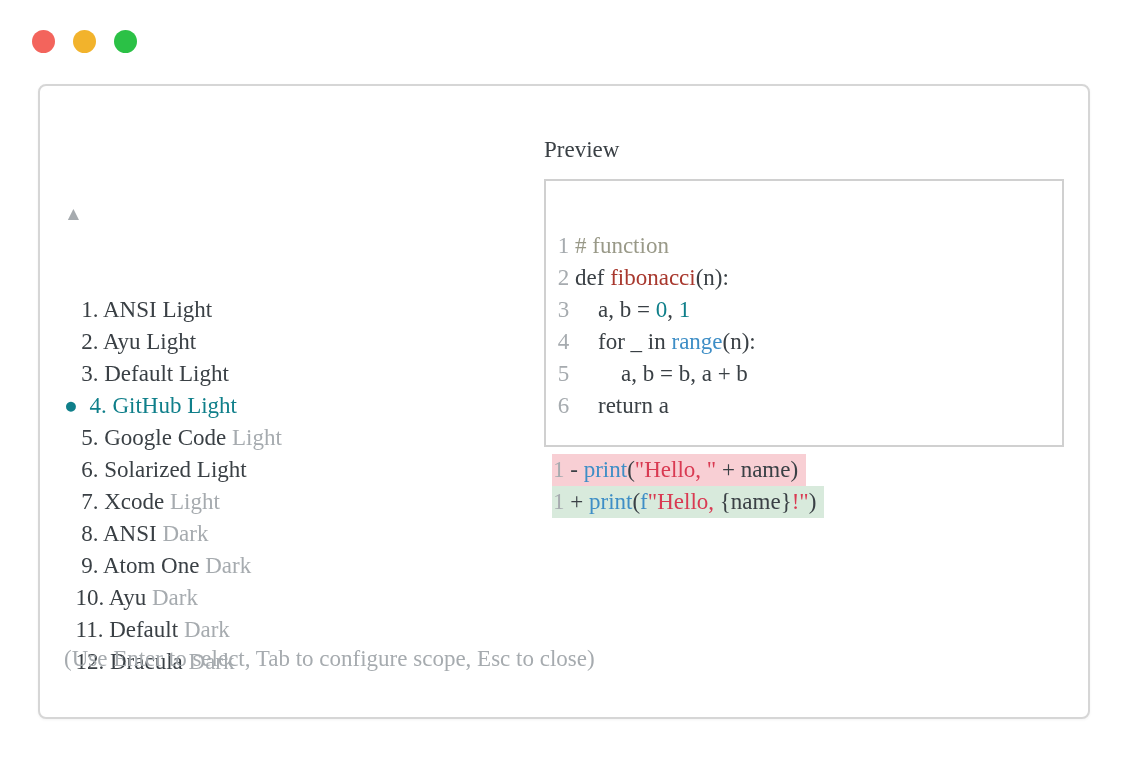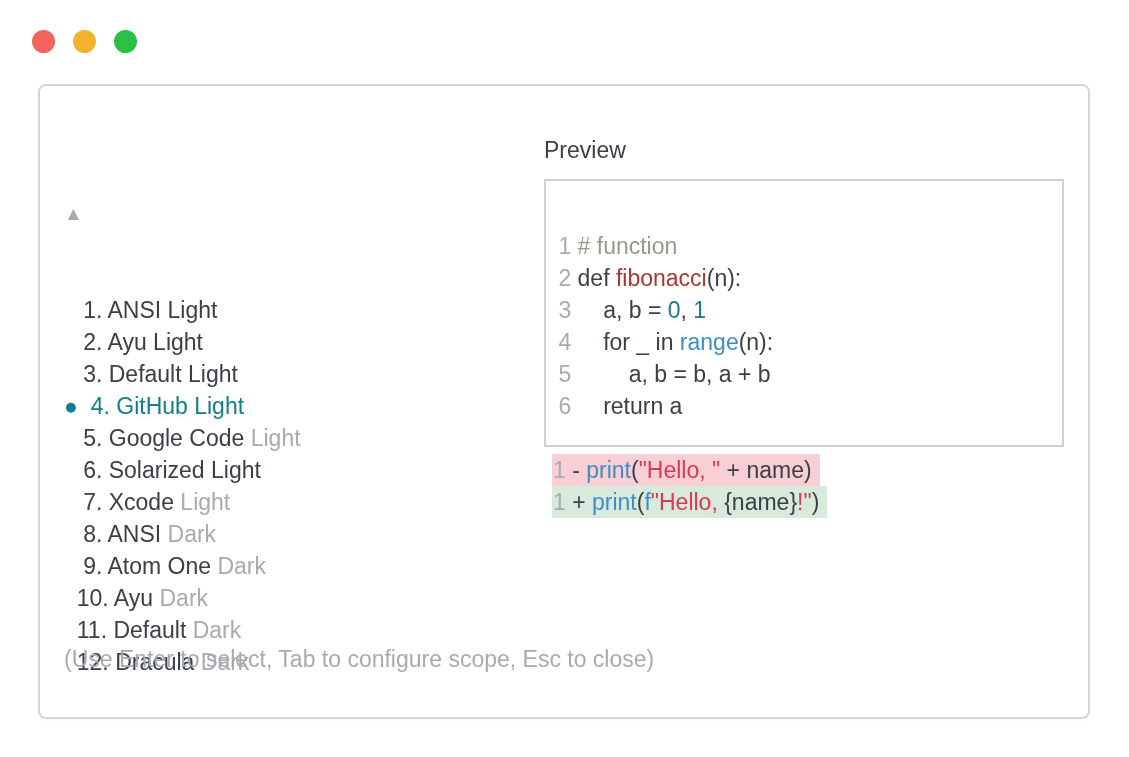--- a/index.html
+++ b/index.html
@@ -1,18 +1,18 @@
 <!DOCTYPE html>
 <html><head>
 <meta charset="utf-8">
 <style>
   html,body{margin:0;padding:0;background:#ffffff;}
   body{width:1129px;height:757px;position:relative;overflow:hidden;
        font-family:"DejaVu Sans Mono","Liberation Mono",monospace;}
-  .mono{font-family:Liberation Sans, sans-serif;
+  .mono{font-family:Liberation Serif, serif;
         font-size:23px;line-height:32px;white-space:pre;}
   
   .traffic{position:absolute;top:30px;left:32px;display:flex;gap:18px;}
   .light{width:23px;height:23px;border-radius:50%;display:inline-block;}
   
   .window{position:absolute;left:38px;top:84px;width:1052px;height:635px;
           background:#ffffff;border:2px solid #d6d6d6;border-radius:8px;
           box-shadow:0 1px 3px rgba(0,0,0,0.05);box-sizing:border-box;}
   .left-col{position:absolute;left:24px;top:48px;}
   .header-line{color:#3a4045;}

